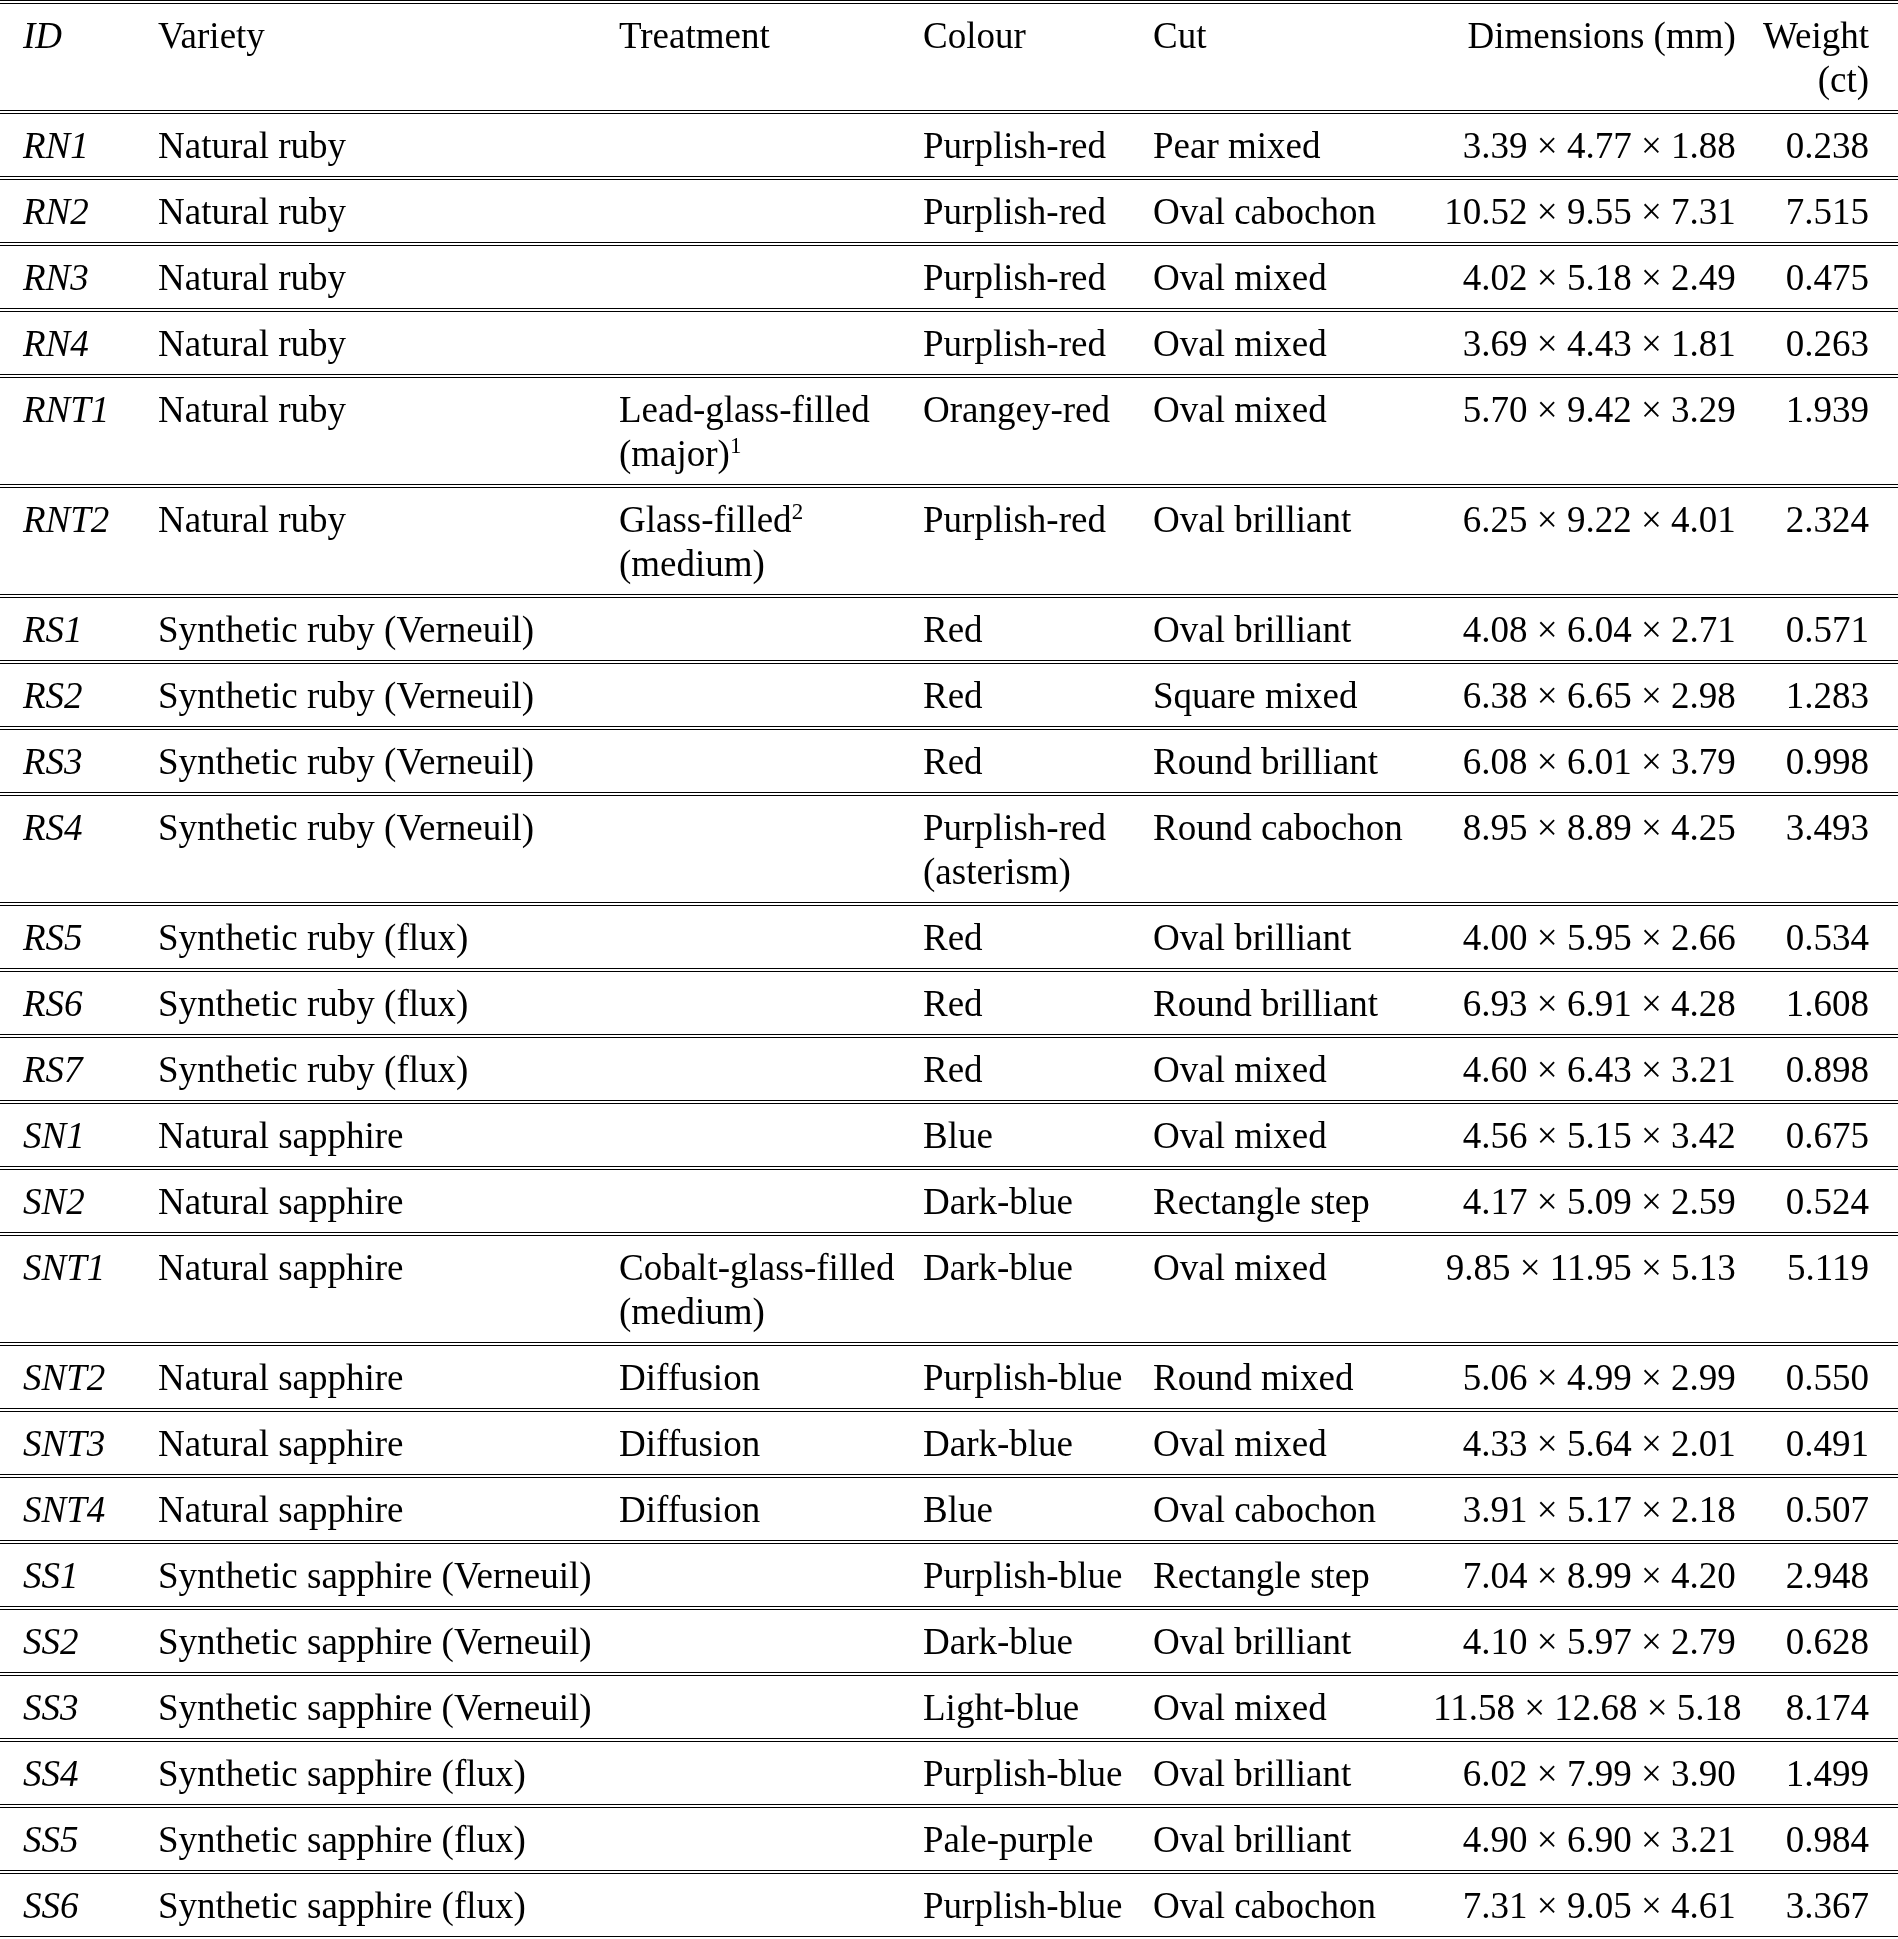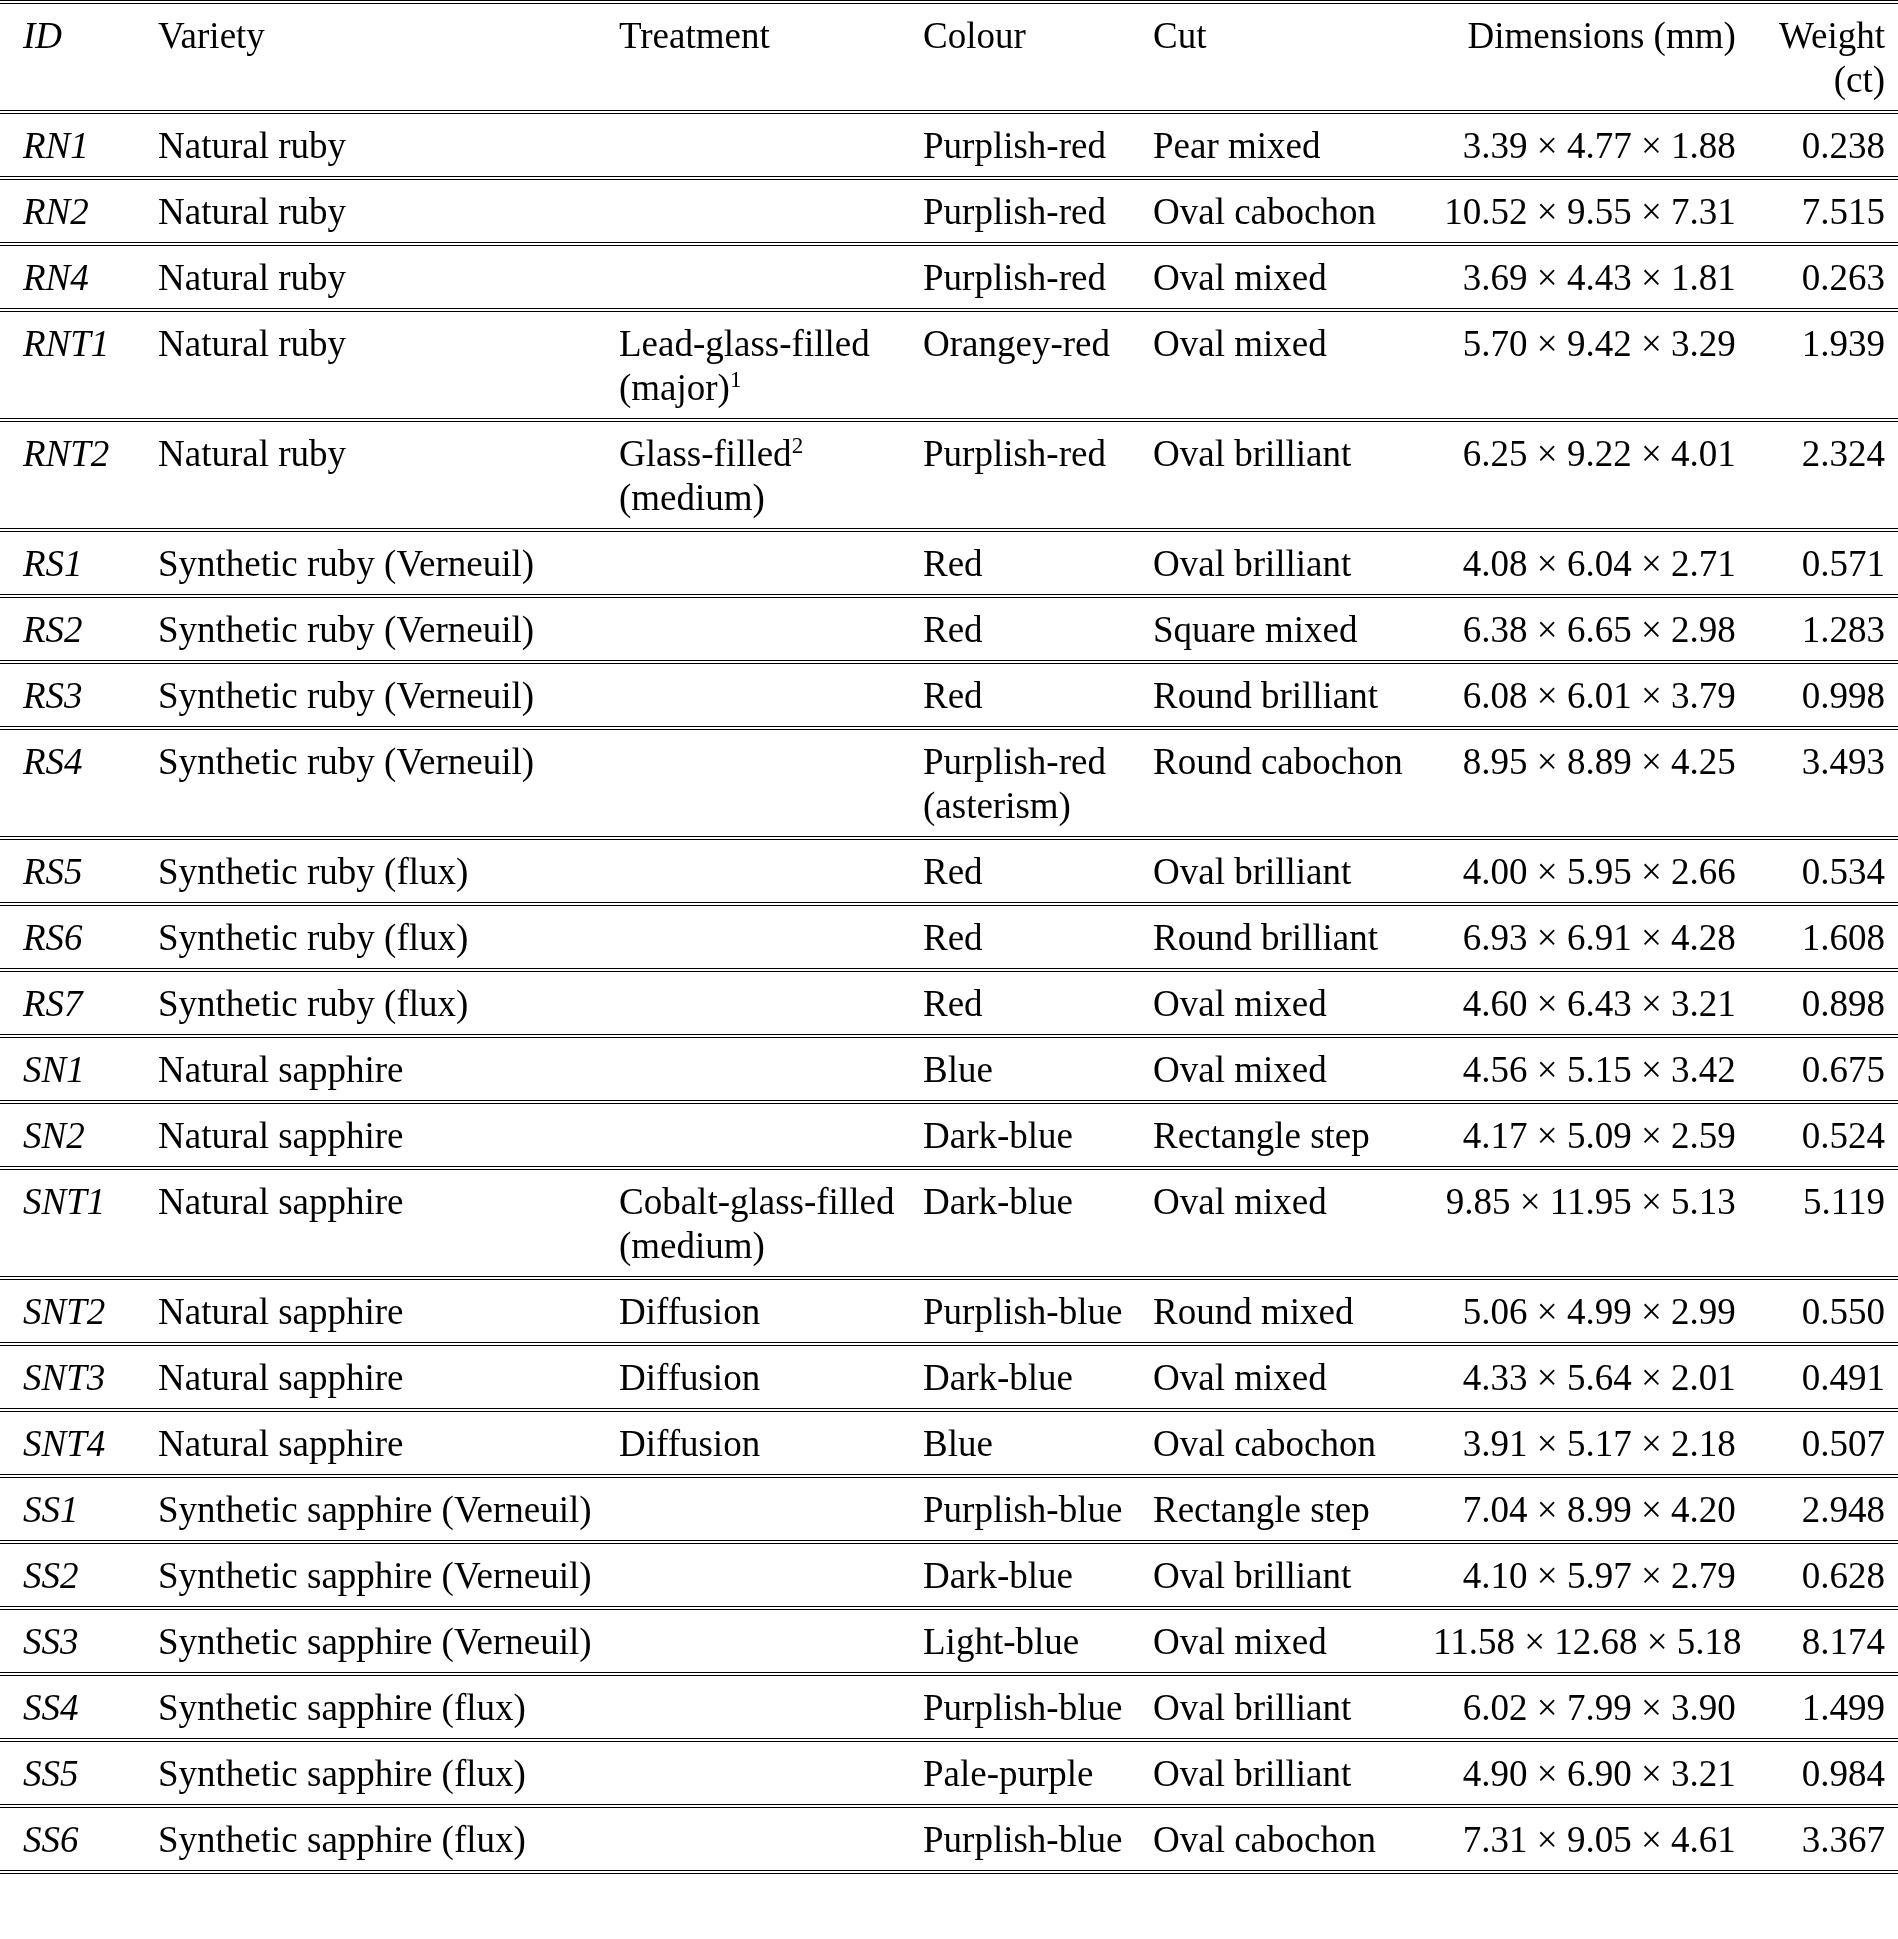--- a/index.html
+++ b/index.html
@@ -52,21 +52,21 @@
   .col-weight    { width: 153px; }
 
   th.c-id, td.c-id { padding-left: 23px; font-style: italic; }
   th.c-dims, td.c-dims {
     text-align: right;
     padding-right: 9.2px;
     margin-left: 25px;
   }
   th.c-weight, td.c-weight {
     text-align: right;
-    padding-right: 13px;
+    padding-right: 29px;
   }
   sup {
     font-size: 62%;
     line-height: 0;
     vertical-align: super;
   }
   .line { display: block; }
 </style>
 </head>
 <body>
@@ -113,20 +113,31 @@
           <td class="c-variety">Natural ruby</td>
           <td class="c-treat"></td>
           <td class="c-colour">
             <span class="line">Purplish-red</span>
           </td>
           <td class="c-cut">Oval cabochon</td>
           <td class="c-dims">10.52 × 9.55 × 7.31</td>
           <td class="c-weight">7.515</td>
         </tr>
         <tr>
+          <td class="c-id">RN3</td>
+          <td class="c-variety">Natural ruby</td>
+          <td class="c-treat"></td>
+          <td class="c-colour">
+            <span class="line">Purplish-red</span>
+          </td>
+          <td class="c-cut">Oval mixed</td>
+          <td class="c-dims">4.02 × 5.18 × 2.49</td>
+          <td class="c-weight">0.475</td>
+        </tr>
+        <tr>
           <td class="c-id">RN4</td>
           <td class="c-variety">Natural ruby</td>
           <td class="c-treat"></td>
           <td class="c-colour">
             <span class="line">Purplish-red</span>
           </td>
           <td class="c-cut">Oval mixed</td>
           <td class="c-dims">3.69 × 4.43 × 1.81</td>
           <td class="c-weight">0.263</td>
         </tr>

